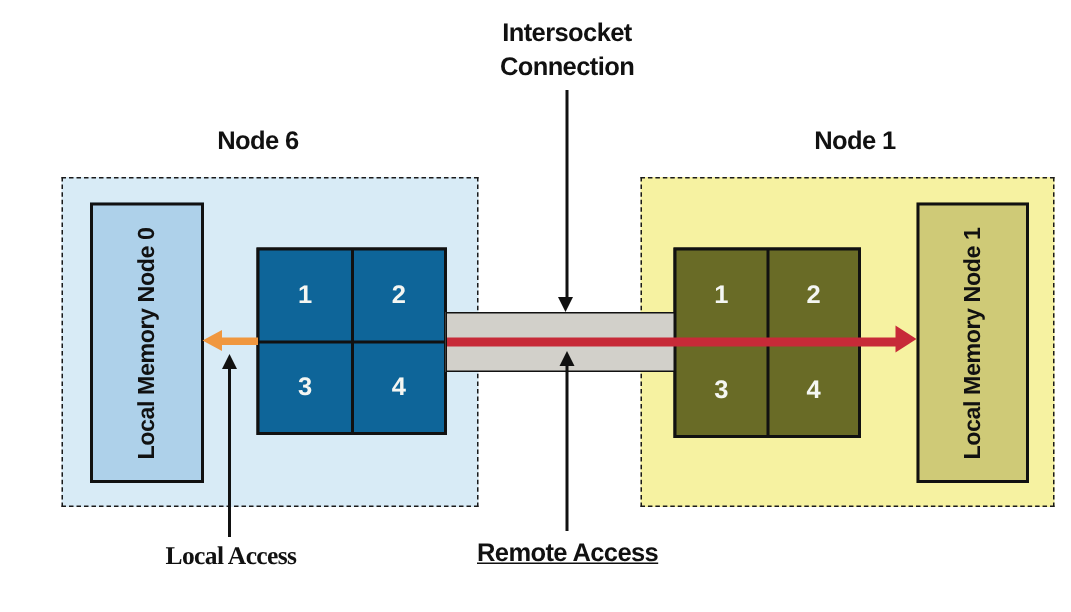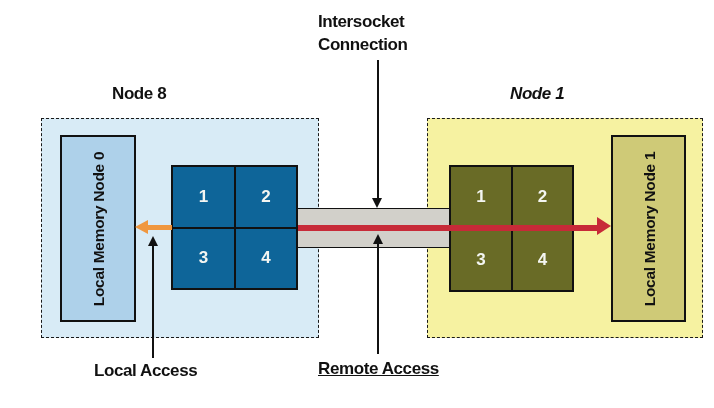--- a/index.html
+++ b/index.html
@@ -1,21 +1,21 @@
 <!DOCTYPE html>
 <html><head>
 <meta charset="utf-8">
 <style>
   html,body{margin:0;padding:0;background:#ffffff;}
   #stage{
     position:relative;width:714px;height:408px;background:#ffffff;overflow:hidden;
     font-family:"Liberation Sans","DejaVu Sans",sans-serif;color:#111;
   }
   .lbl{
-    position:absolute;font-weight:700;font-size:17px;
+    position:absolute;text-align:center;font-weight:700;font-size:17px;
     letter-spacing:-0.4px;line-height:23px;color:#111;white-space:pre;
   }
   .node-box{
     position:absolute;border:1.6px dashed #1a1a1a;box-sizing:border-box;z-index:1;
   }
   .mem-box{
     position:absolute;border:2px solid #111;box-sizing:border-box;z-index:2;
   }
   .mem-text{
     position:absolute;left:50%;top:50%;
@@ -51,22 +51,22 @@
 <body>
 
 <div id="stage">
 
   <div class="lbl" style="left:318px;top:10px;width:120px;">Intersocket
 Connection</div>
 
   <div class="vline" style="left:377px;top:60px;height:138px;"></div>
   <div class="tri black-head-down" style="left:372px;top:198px;"></div>
 
-  <div class="lbl" style="left:112px;top:82px;width:120px;">Node 8</div>
-  <div class="lbl" style="left:510px;top:82px;width:120px;font-style:italic;">Node 1</div>
+  <div class="lbl" style="left:112px;top:82px;width:120px;">Node 6</div>
+  <div class="lbl" style="left:510px;top:82px;width:120px;">Node 1</div>
 
   <div class="node-box" style="left:41px;top:118px;width:278px;height:220px;background:#d8ebf6;"></div>
 
   <div class="node-box" style="left:427px;top:118px;width:276px;height:220px;background:#f6f2a1;"></div>
 
   <div class="mem-box" style="left:60px;top:135px;width:76px;height:187px;background:#aed1ea;">
     <div class="mem-text">Local Memory
 Node 0</div>
   </div>
 
@@ -94,19 +94,19 @@
   <div class="connector"></div>
 
   <div class="red-shaft"></div>
   <div class="tri red-head"></div>
 
   <div class="orange-shaft"></div>
   <div class="tri orange-head"></div>
 
   <div class="vline" style="left:152px;top:245px;height:113px;"></div>
   <div class="tri black-head-up" style="left:148px;top:236px;"></div>
-  <div class="lbl" style="left:94px;top:359px;width:120px;">Local Access</div>
+  <div class="lbl" style="left:94px;top:359px;width:120px;font-family:Liberation Serif, serif;">Local Access</div>
 
   <div class="vline" style="left:377px;top:243px;height:111px;z-index:5;"></div>
   <div class="tri black-head-up" style="left:373px;top:234px;z-index:5;"></div>
   <div class="lbl" style="left:318px;top:357px;width:120px;text-decoration:underline;">Remote Access</div>
 
 </div>
 
 </body></html>

